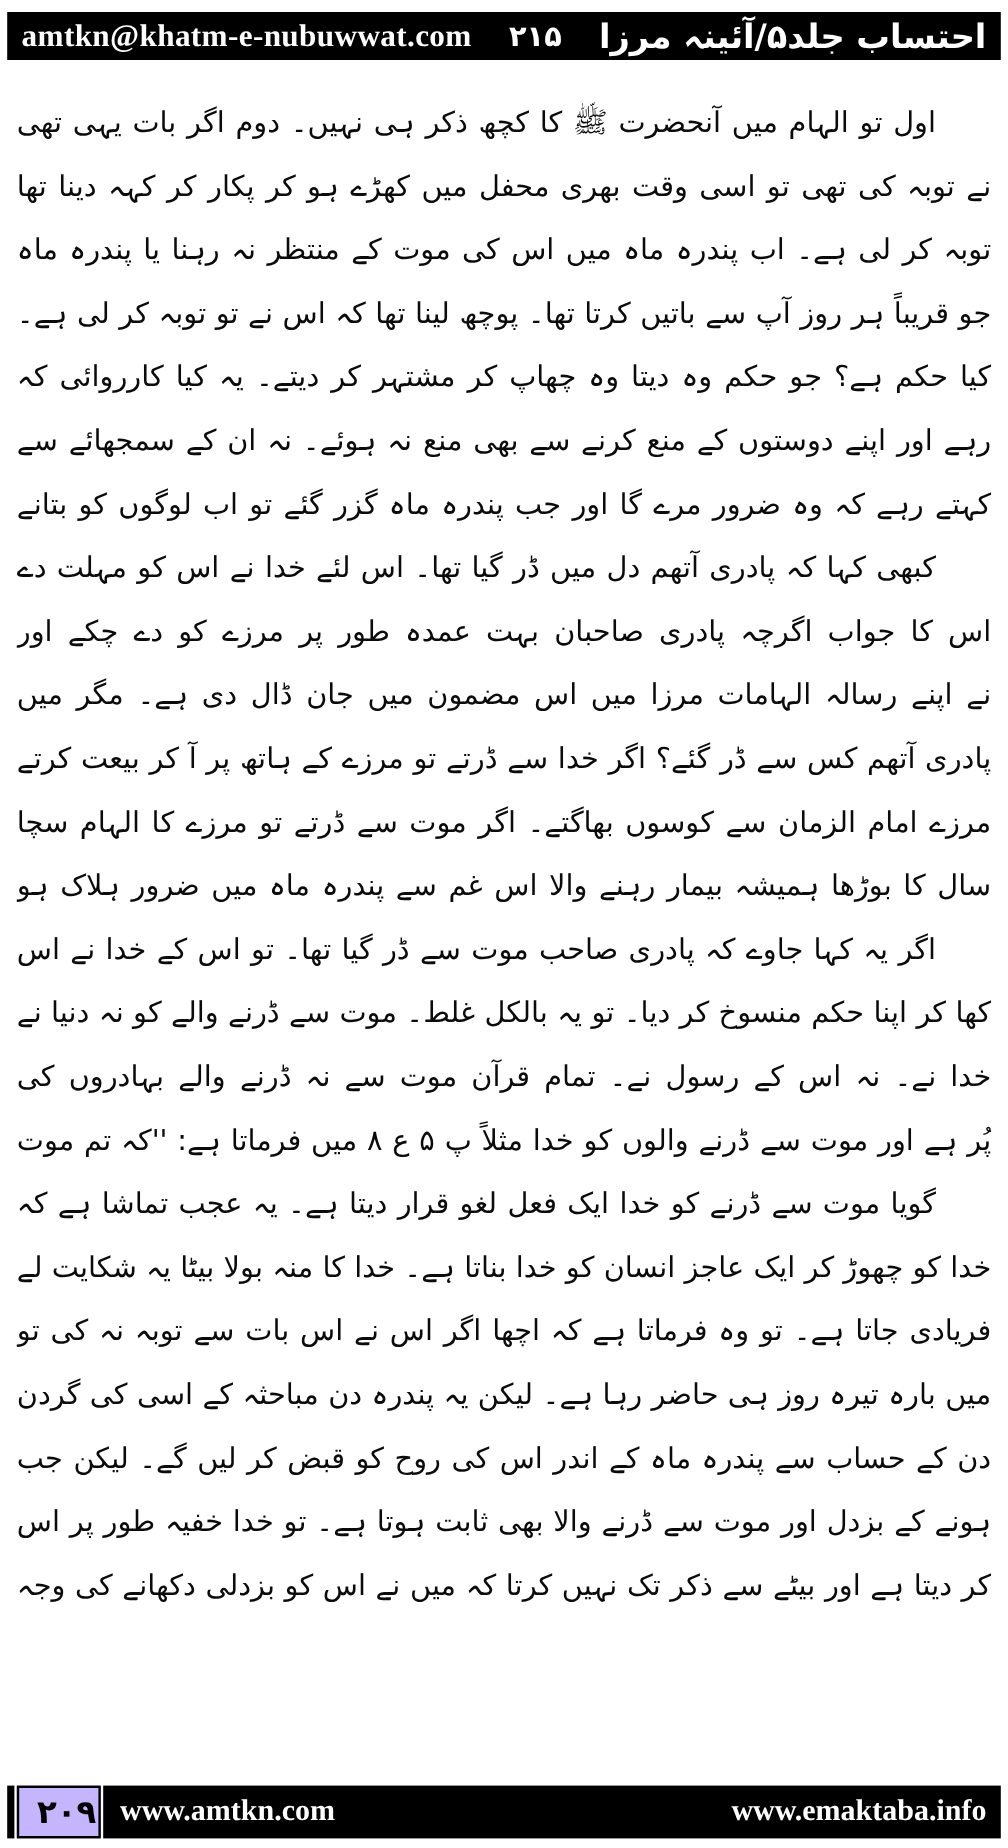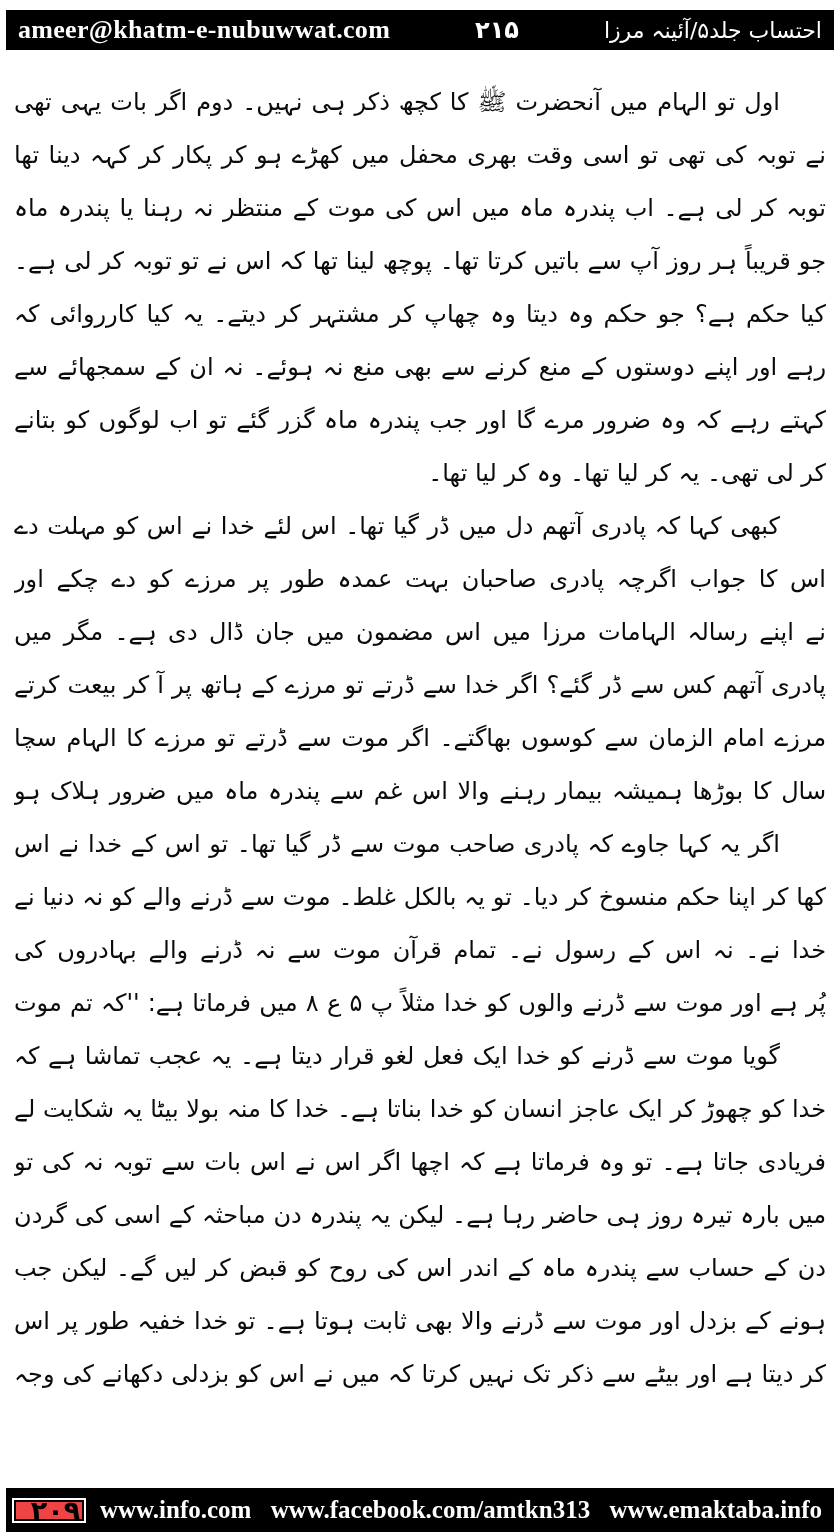--- a/index.html
+++ b/index.html
@@ -26,21 +26,21 @@
   .header-email {
     font-family: "Liberation Serif", serif;
     font-weight: 700; font-size: 26px; letter-spacing: 0.3px;
     white-space: nowrap;
   }
   .header-page {
     font-size: 24px; font-weight: 700;
     font-family: "DejaVu Sans", sans-serif;
   }
   .header-title {
-    direction: rtl; font-size: 22px; font-weight: 400;
+    direction: rtl; font-size: 28px; font-weight: 700;
     white-space: nowrap;
   }
 
   
   .body-area {
     flex: 1 1 auto;
     padding: 26px 14px 8px 14px;
     overflow: hidden;
   }
   .body-line {
@@ -58,22 +58,22 @@
 
   
   .footer-bar {
     margin: 0 6px 8px 6px;
     background: #000000;
     height: 44px; flex: 0 0 44px;
     display: flex; align-items: center;
     padding: 0 8px 0 4px; gap: 16px;
   }
   .footer-pagebox {
-    background: #ef4444; color: #000000;
-    height: 21px; min-width: 70px;
+    background: #c4b5fd; color: #000000;
+    height: 44px; min-width: 70px;
     display: flex; align-items: center; justify-content: center;
     font-size: 27px; font-weight: 700;
     border: 2px solid #000;
     box-shadow: 0 0 0 2px #fff;
     margin-left: 4px;
     padding-left: 13px;
   }
   .footer-links {
     flex: 1;
     color: #ffffff;
@@ -82,34 +82,33 @@
     display: flex; justify-content: space-between;
     white-space: nowrap; padding-right: 4px;
   }
 </style>
 </head>
 <body>
 
 <div class="page">
 
   <div class="header-bar">
-    <div class="header-email">ameer@khatm-e-nubuwwat.com</div>
+    <div class="header-email">amtkn@khatm-e-nubuwwat.com</div>
     <div class="header-page">۲۱۵</div>
     <div class="header-title">احتساب جلد۵/آئینہ مرزا</div>
   </div>
 
   <div class="body-area" id="body-area">
       <div class="body-line indent">اول تو الہام میں آنحضرت ﷺ کا کچھ ذکر ہی نہیں۔ دوم اگر بات یہی تھی تو جب اس</div>
       <div class="body-line">نے توبہ کی تھی تو اسی وقت بھری محفل میں کھڑے ہو کر پکار کر کہہ دینا تھا کہ لوگو! پادری صاحب نے</div>
       <div class="body-line">توبہ کر لی ہے۔ اب پندرہ ماہ میں اس کی موت کے منتظر نہ رہنا یا پندرہ ماہ کے اندر اندر اپنے خدا سے</div>
       <div class="body-line">جو قریباً ہر روز آپ سے باتیں کرتا تھا۔ پوچھ لینا تھا کہ اس نے تو توبہ کر لی ہے۔ اب اس کی نسبت</div>
       <div class="body-line">کیا حکم ہے؟ جو حکم وہ دیتا وہ چھاپ کر مشتہر کر دیتے۔ یہ کیا کارروائی کہ پندرہ ماہ تک تو اکڑے</div>
       <div class="body-line">رہے اور اپنے دوستوں کے منع کرنے سے بھی منع نہ ہوئے۔ نہ ان کے سمجھائے سے سمجھے اور یہی</div>
       <div class="body-line">کہتے رہے کہ وہ ضرور مرے گا اور جب پندرہ ماہ گزر گئے تو اب لوگوں کو بتانے لگے کہ اس نے توبہ</div>
-      <div class="body-line short">کر لی تھی۔ یہ کر لیا تھا۔ وہ کر لیا تھا۔</div>
       <div class="body-line indent">کبھی کہا کہ پادری آتھم دل میں ڈر گیا تھا۔ اس لئے خدا نے اس کو مہلت دے دی۔</div>
       <div class="body-line">اس کا جواب اگرچہ پادری صاحبان بہت عمدہ طور پر مرزے کو دے چکے اور مولوی ثناء اللہ صاحب</div>
       <div class="body-line">نے اپنے رسالہ الہامات مرزا میں اس مضمون میں جان ڈال دی ہے۔ مگر میں پوچھتا ہوں کہ</div>
       <div class="body-line">پادری آتھم کس سے ڈر گئے؟ اگر خدا سے ڈرتے تو مرزے کے ہاتھ پر آ کر بیعت کرتے نہ</div>
       <div class="body-line">مرزے امام الزمان سے کوسوں بھاگتے۔ اگر موت سے ڈرتے تو مرزے کا الہام سچا ہو جاتا اور ۶۴</div>
       <div class="body-line short">سال کا بوڑھا ہمیشہ بیمار رہنے والا اس غم سے پندرہ ماہ میں ضرور ہلاک ہو جاتا۔</div>
       <div class="body-line indent">اگر یہ کہا جاوے کہ پادری صاحب موت سے ڈر گیا تھا۔ تو اس کے خدا نے اس پر رحم</div>
       <div class="body-line">کھا کر اپنا حکم منسوخ کر دیا۔ تو یہ بالکل غلط۔ موت سے ڈرنے والے کو نہ دنیا نے کبھی پسند کیا نہ</div>
       <div class="body-line">خدا نے۔ نہ اس کے رسول نے۔ تمام قرآن موت سے نہ ڈرنے والے بہادروں کی تعریفوں سے</div>
       <div class="body-line">پُر ہے اور موت سے ڈرنے والوں کو خدا مثلاً پ ۵ ع ۸ میں فرماتا ہے: ''کہ تم موت کے ڈر سے</div>
@@ -118,19 +117,18 @@
       <div class="body-line">فریادی جاتا ہے۔ تو وہ فرماتا ہے کہ اچھا اگر اس نے اس بات سے توبہ نہ کی تو ہم اگرچہ وہ مباحثہ</div>
       <div class="body-line">میں بارہ تیرہ روز ہی حاضر رہا ہے۔ لیکن یہ پندرہ دن مباحثہ کے اسی کی گردن پر تھوپ کے پندرہ</div>
       <div class="body-line">دن کے حساب سے پندرہ ماہ کے اندر اس کی روح کو قبض کر لیں گے۔ لیکن جب وہ علاوہ مشرک</div>
       <div class="body-line">ہونے کے بزدل اور موت سے ڈرنے والا بھی ثابت ہوتا ہے۔ تو خدا خفیہ طور پر اس کو معاف</div>
       <div class="body-line">کر دیتا ہے اور بیٹے سے ذکر تک نہیں کرتا کہ میں نے اس کو بزدلی دکھانے کی وجہ سے معاف</div>
     </div>
 
   <div class="footer-bar">
     <div class="footer-pagebox">۲۰۹</div>
     <div class="footer-links">
-      <span>www.info.com</span>
-      <span>www.facebook.com/amtkn313</span>
+      <span>www.amtkn.com</span>
       <span>www.emaktaba.info</span>
     </div>
   </div>
 
 </div>
 
 </body></html>

